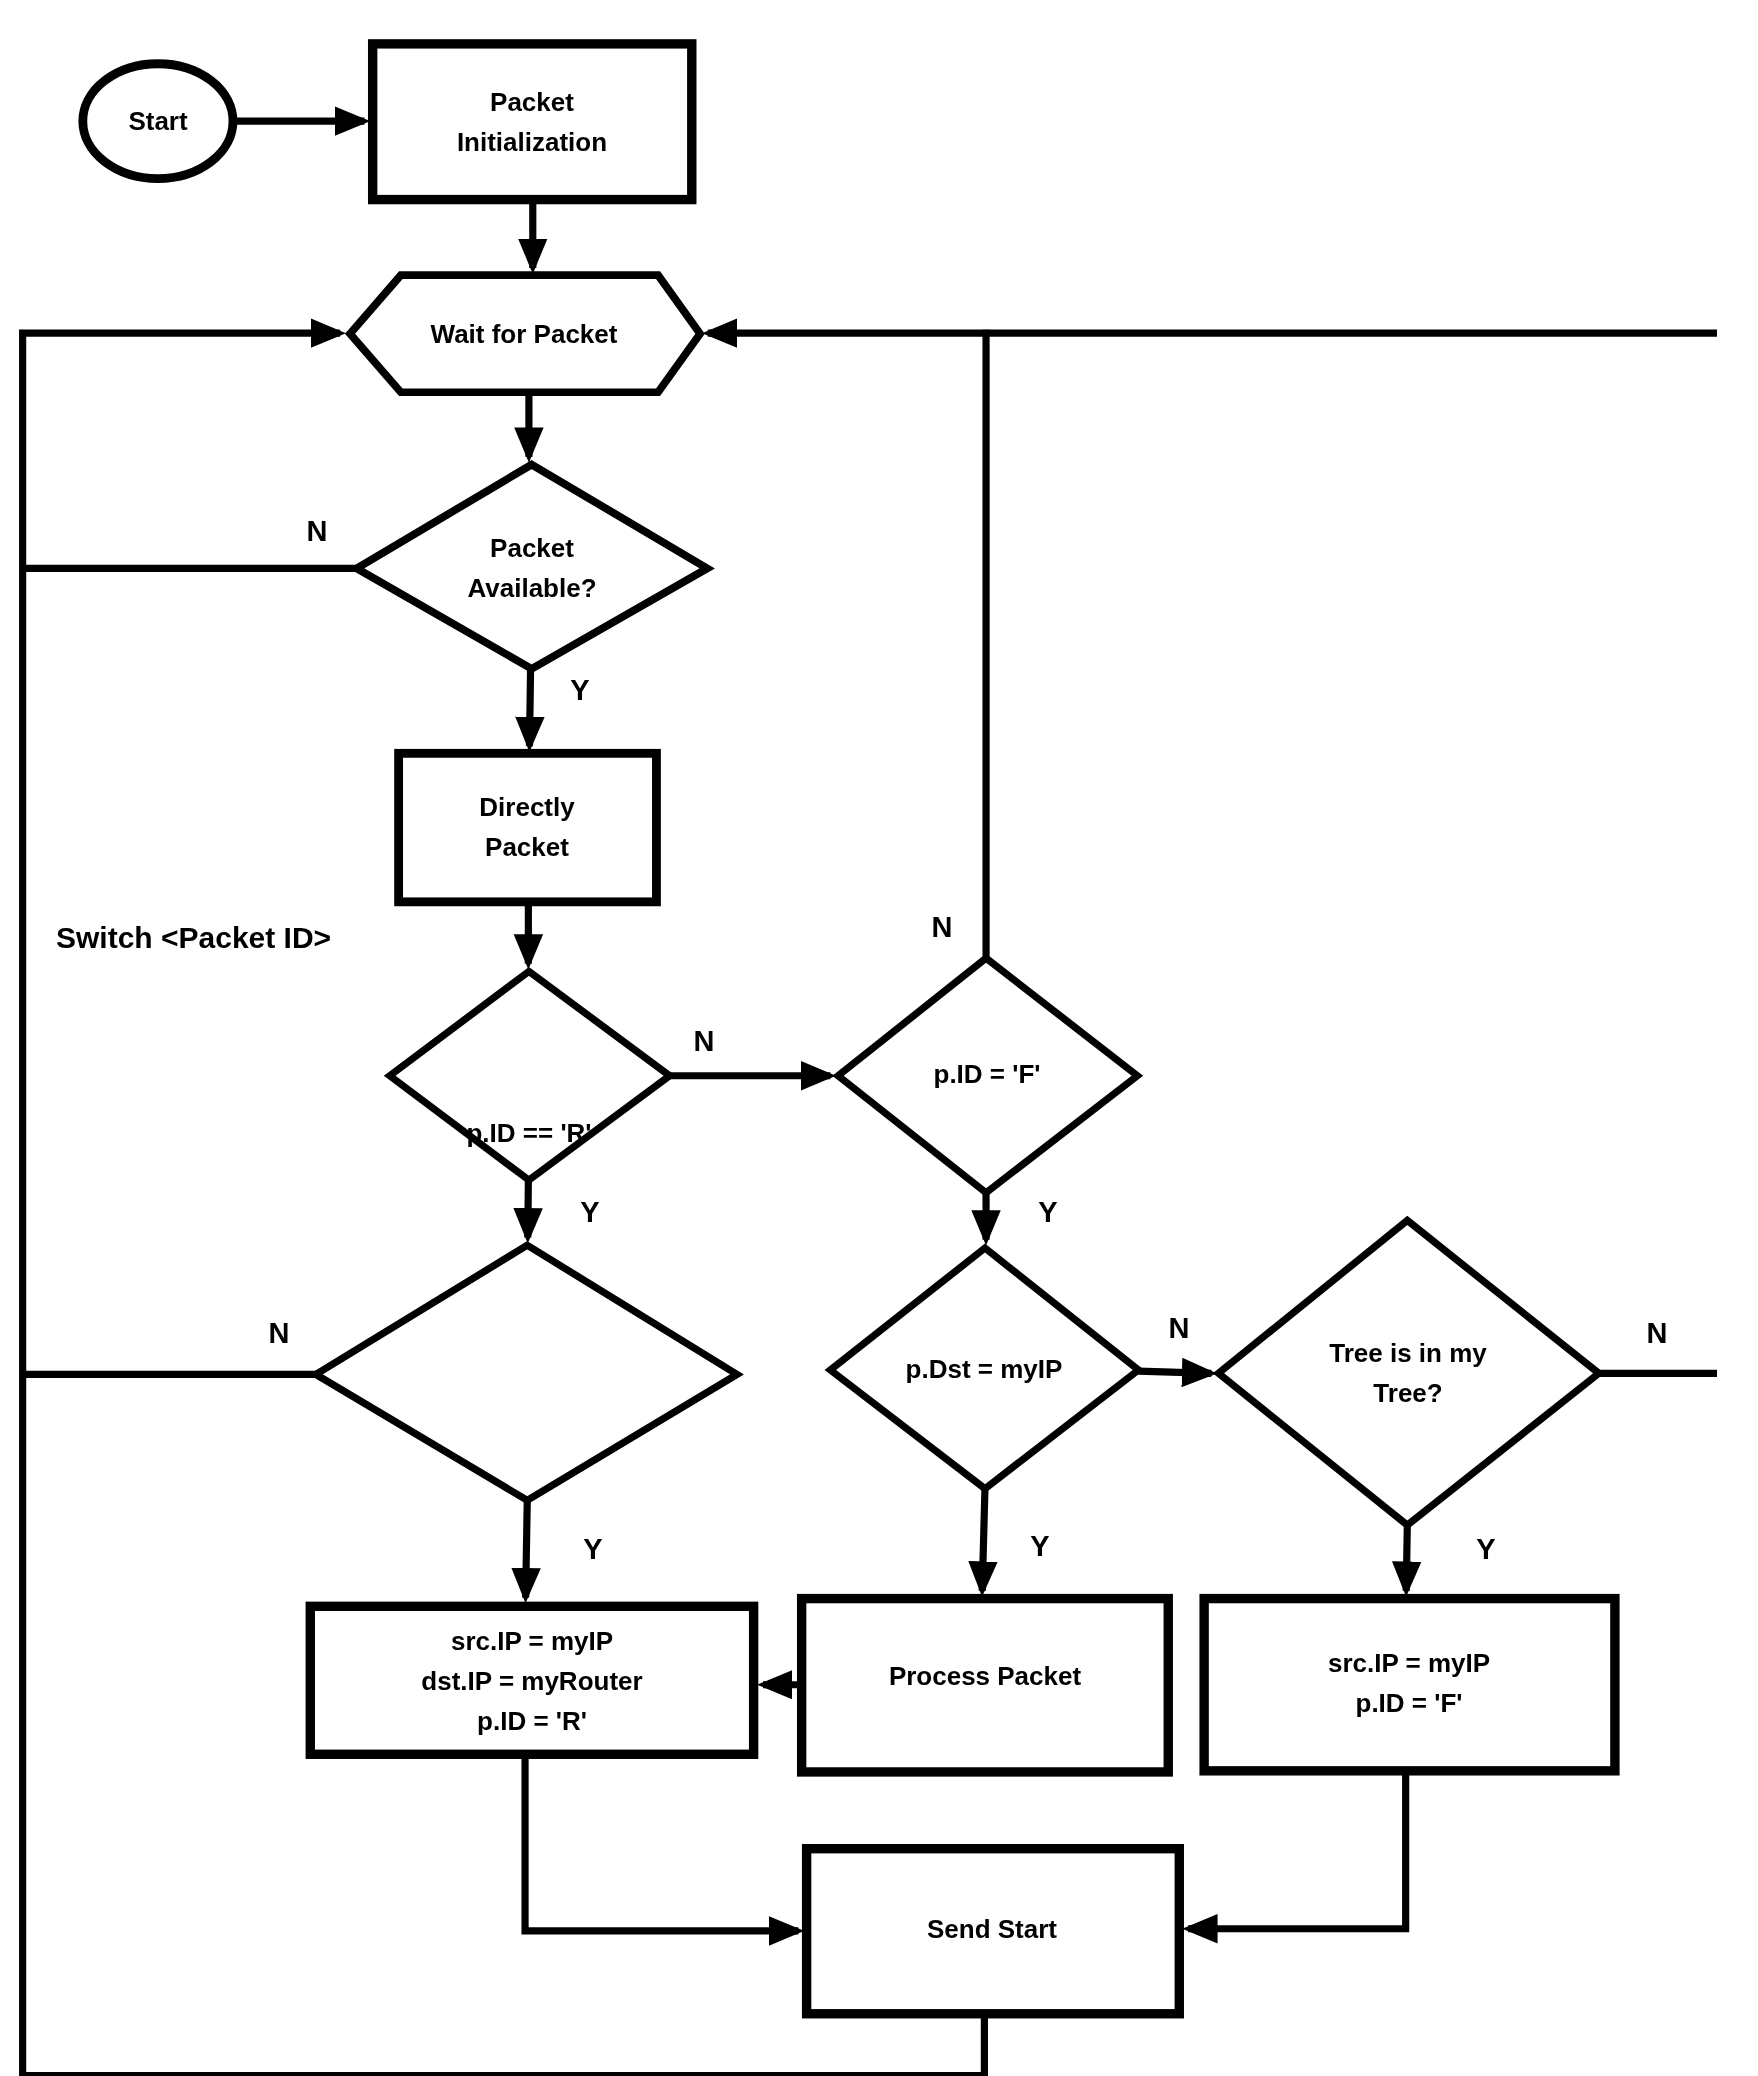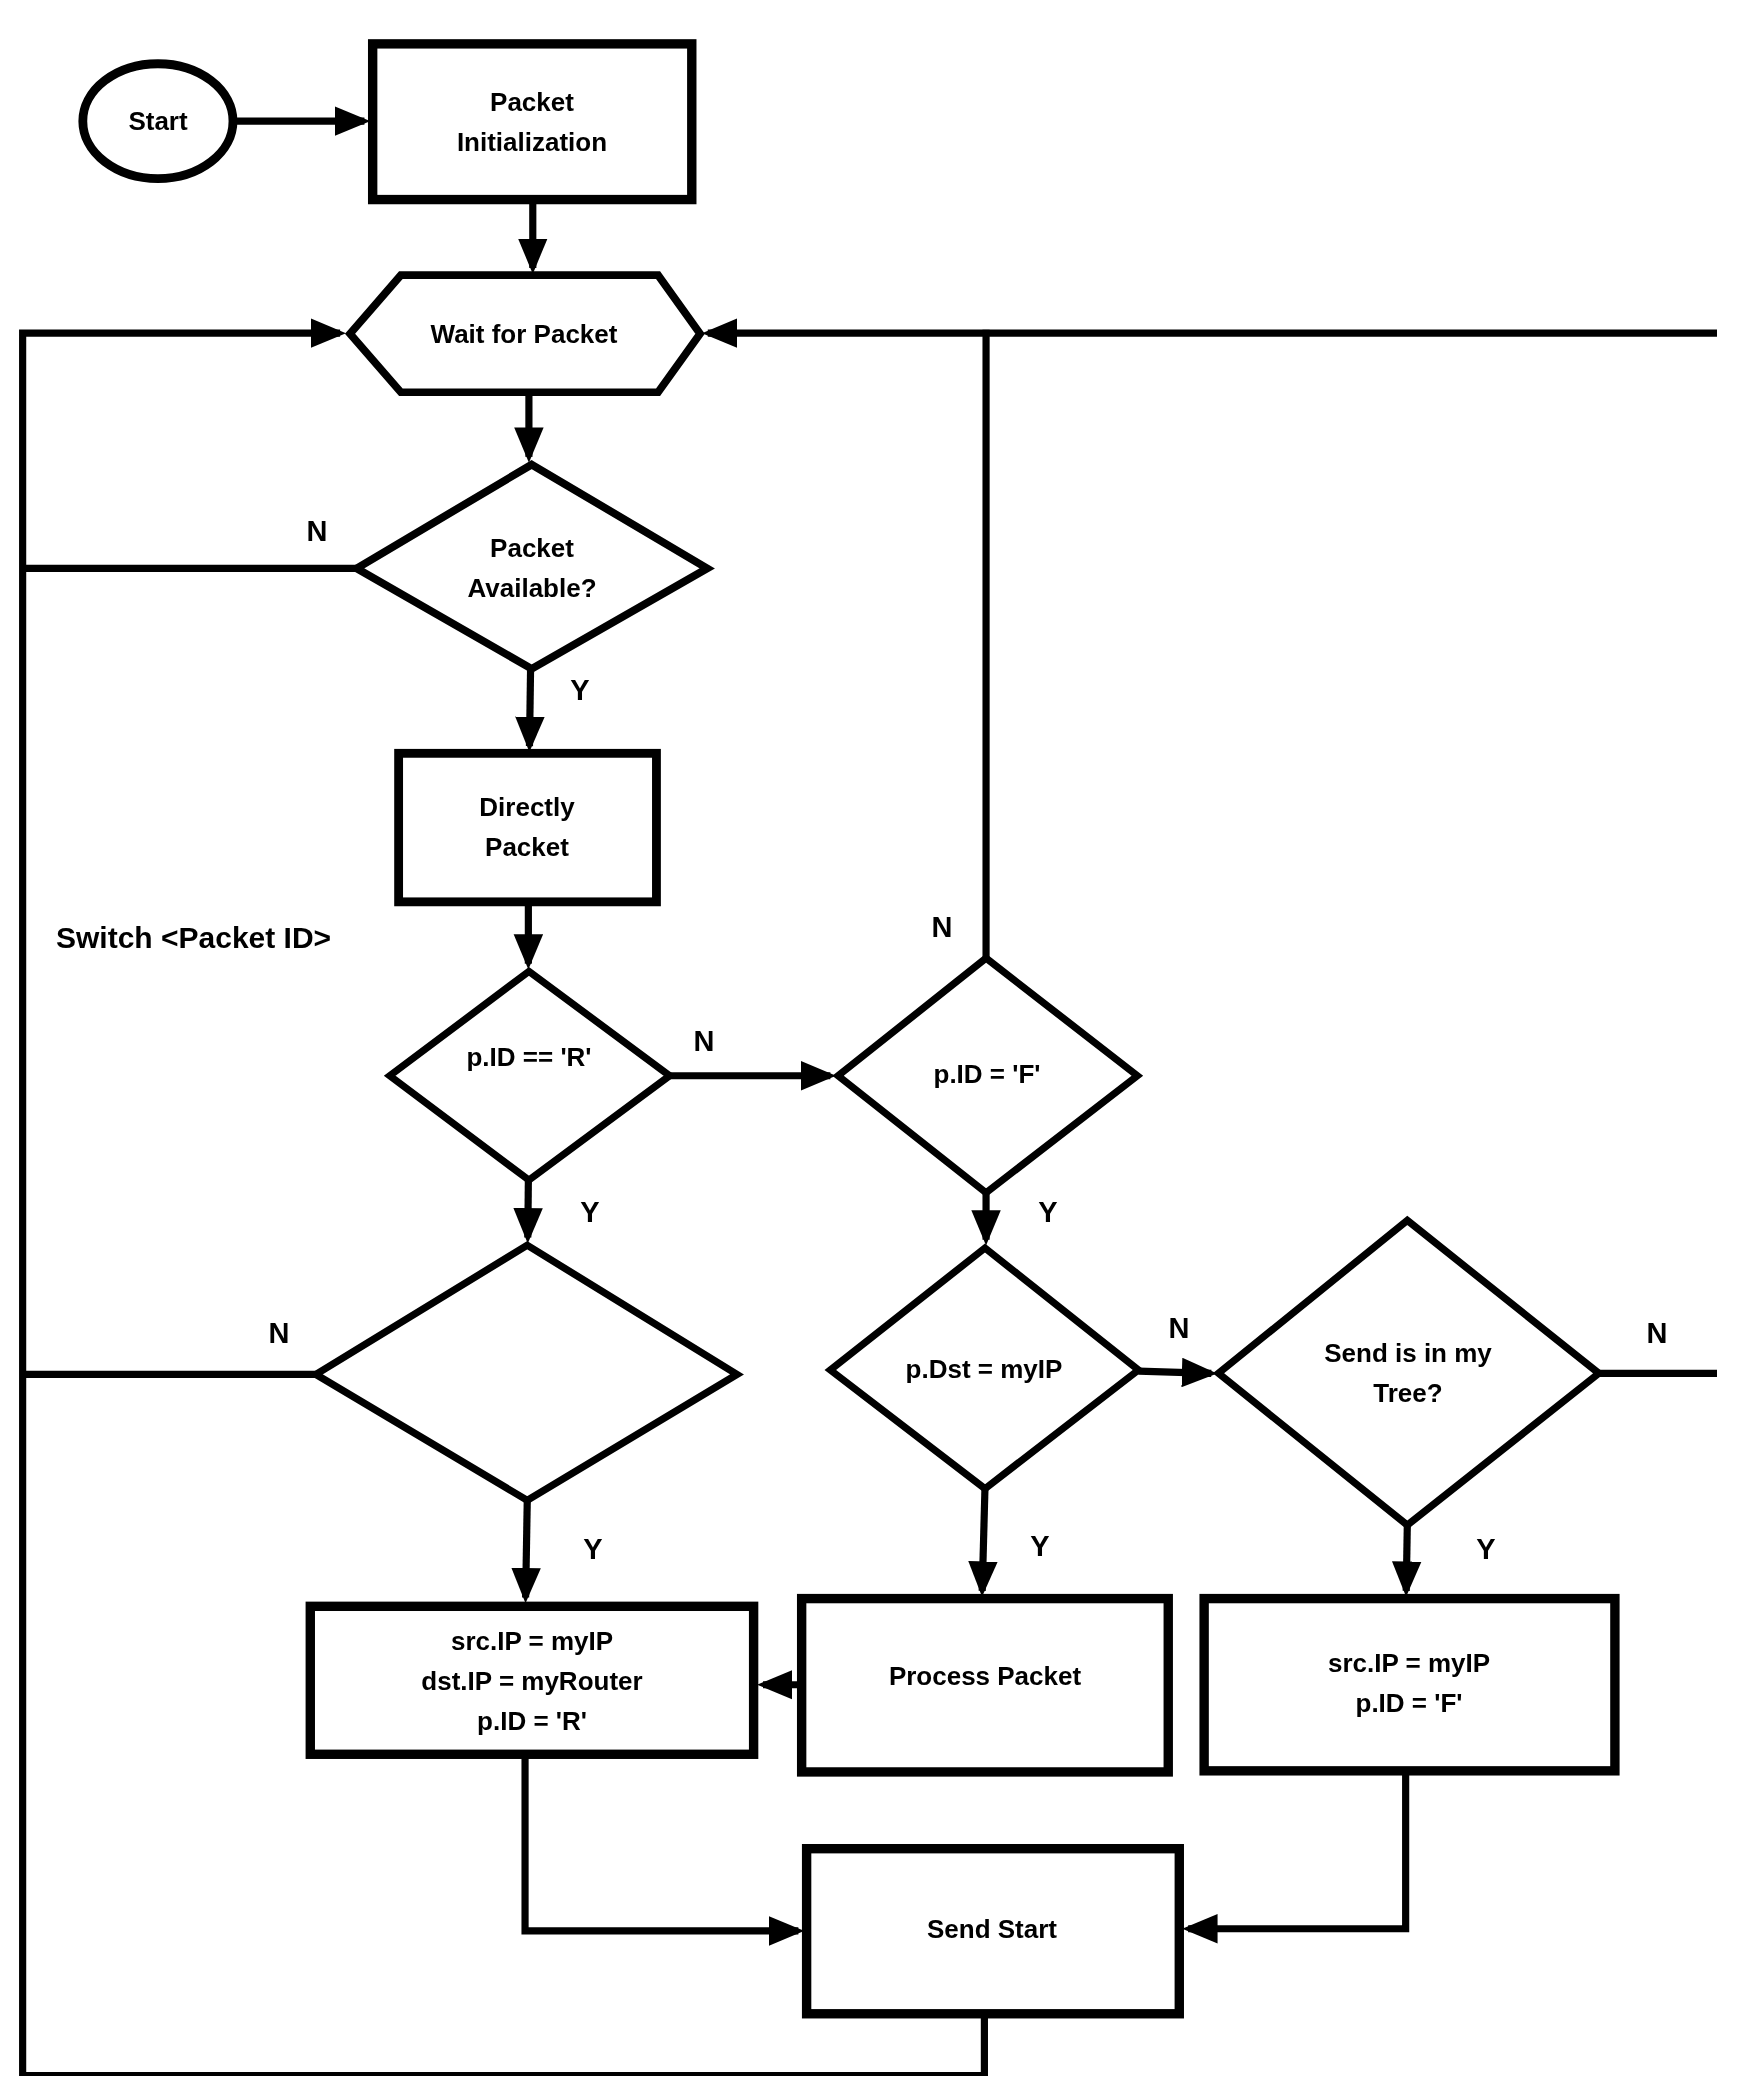--- a/index.html
+++ b/index.html
@@ -122,35 +122,35 @@
     <span>Available?</span>
   </div>
 
   <div class="lbl node-lbl" style="left:527px;top:803px">
     <span>Directly</span>
     <span>Packet</span>
   </div>
 
   <div class="switch-lbl" style="left:56px;top:914px">Switch &lt;Packet ID&gt;</div>
 
-  <div class="lbl node-lbl" style="left:529px;top:1033px">
+  <div class="lbl node-lbl" style="left:529px;top:1109px">
     <span>p.ID == 'R'</span>
   </div>
 
   <div class="lbl node-lbl" style="left:987px;top:1050px">
     <span>p.ID = 'F'</span>
   </div>
 
 
   <div class="lbl node-lbl" style="left:984px;top:1345px">
     <span>p.Dst = myIP</span>
   </div>
 
   <div class="lbl node-lbl" style="left:1408px;top:1349px">
-    <span>Send is in my</span>
+    <span>Tree is in my</span>
     <span>Tree?</span>
   </div>
 
   <div class="lbl node-lbl" style="left:532px;top:1657px">
     <span>src.IP = myIP</span>
     <span>dst.IP = myRouter</span>
     <span>p.ID = 'R'</span>
   </div>
 
   <div class="lbl node-lbl" style="left:985px;top:1652px">

